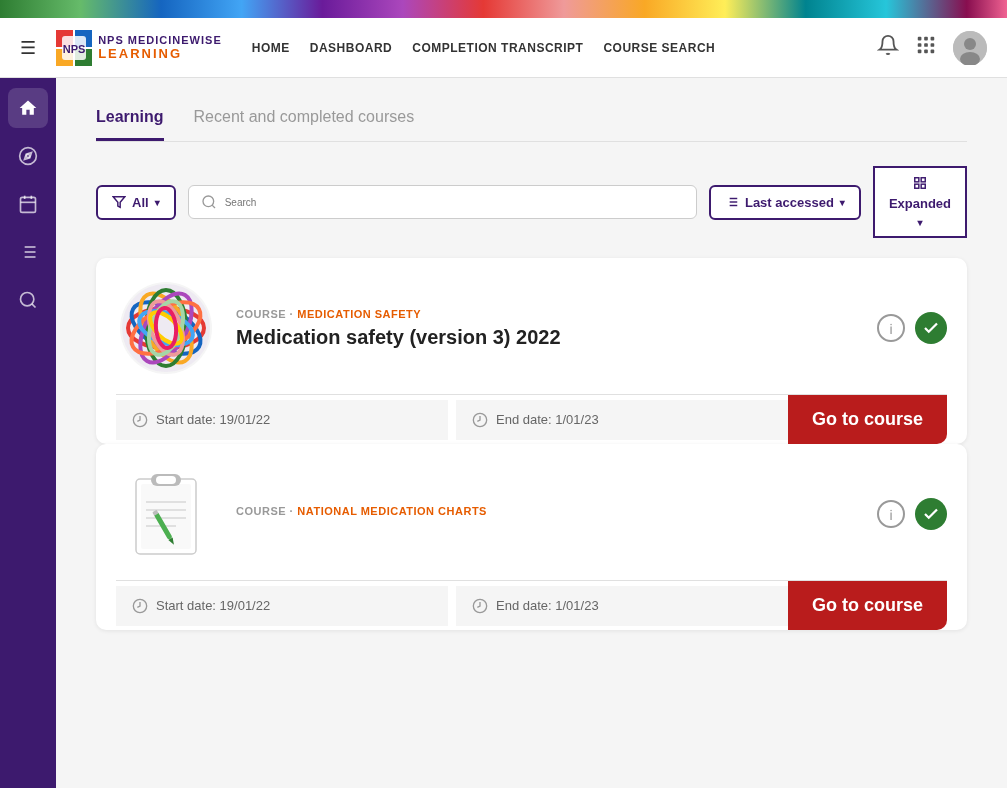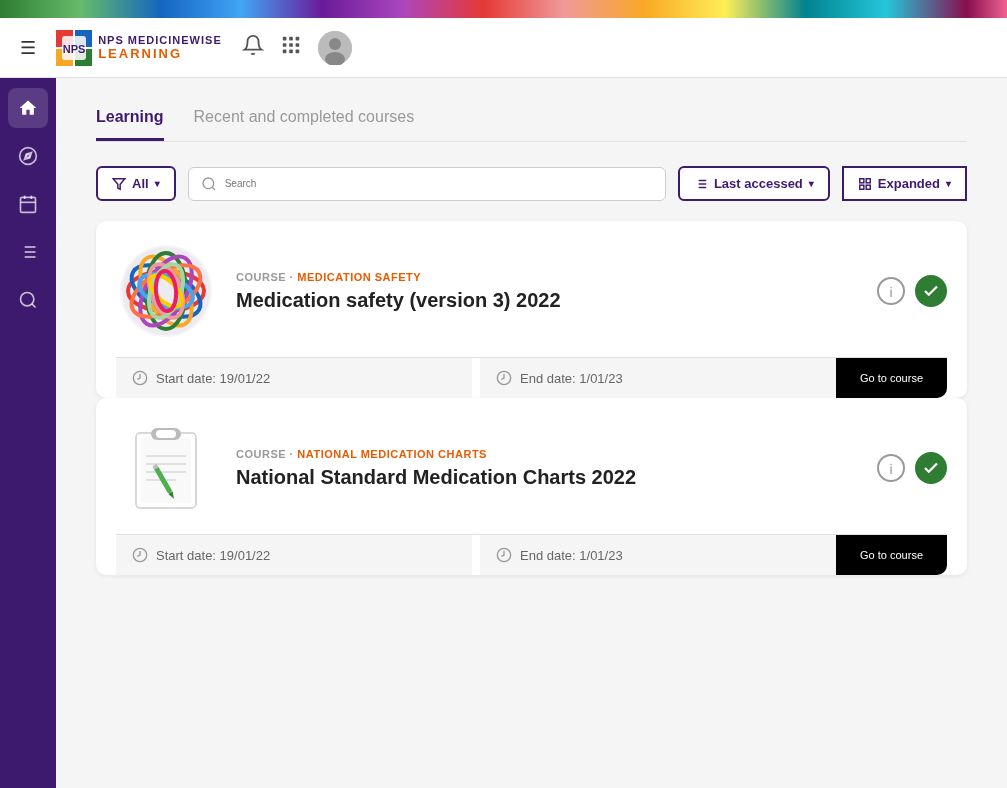--- a/index.html
+++ b/index.html
@@ -181,20 +181,21 @@
       align-items: center;
       gap: 6px;
       padding: 8px 14px;
       border: 2px solid #3d1a6e;
       border-radius: 0;
       background: #fff;
       color: #3d1a6e;
       font-size: 13px;
       font-weight: 600;
       cursor: pointer;
+      flex-direction: column;
     }
 
     
     .course-card {
       background: #fff;
       border-radius: 10px;
       padding: 20px 20px 0 20px;
       box-shadow: 0 1px 4px rgba(0,0,0,0.08);
     }
     .course-main {
@@ -268,24 +269,24 @@
       padding: 12px 16px;
       background: #f5f5f5;
       font-size: 13px;
       color: #666;
     }
     .date-box:first-child {
       margin-right: 8px;
     }
     .go-btn {
       padding: 14px 24px;
-      background: #000000;
+      background: #b91c1c;
       color: #fff;
-      font-size: 11px;
-      font-weight: 400;
+      font-size: 18px;
+      font-weight: 700;
       border: none;
       border-radius: 0 0 10px 0;
       cursor: pointer;
       white-space: nowrap;
     }
 
     
     .ball-svg { width: 100px; height: 100px; }
     
     .clipboard-svg { width: 100px; height: 100px; }
@@ -307,20 +308,26 @@
       <rect x="19" y="19" width="17" height="17" fill="#2e7d32"></rect>
       <rect x="6" y="6" width="24" height="24" rx="3" fill="white" opacity="0.85"></rect>
       <text x="18" y="23" font-size="11" text-anchor="middle" fill="#3d1a6e" font-weight="bold" font-family="Arial">NPS</text>
     </svg>
     <div>
       <div style="font-size:11px; color:#3d1a6e; font-weight:800; letter-spacing:1px;">NPS <span style="color:#3d1a6e;">MEDICINEWISE</span></div>
       <div style="font-size:13px; color:#e65c00; font-weight:800; letter-spacing:2px;">LEARNING</div>
     </div>
   </div>
 
+  <nav class="header-nav">
+    <a>HOME</a>
+    <a>DASHBOARD</a>
+    <a>COMPLETION TRANSCRIPT</a>
+    <a>COURSE SEARCH</a>
+  </nav>
 
   <div class="header-icons">
     <span class="header-icon">
       <svg width="22" height="22" viewBox="0 0 24 24" fill="none" stroke="#555" stroke-width="2">
         <path d="M18 8a6 6 0 10-12 0c0 7-3 9-3 9h18s-3-2-3-9"></path>
         <path d="M13.73 21a2 2 0 01-3.46 0"></path>
       </svg>
     </span>
     <span class="header-icon">
       <svg width="22" height="22" viewBox="0 0 24 24" fill="#555">
@@ -512,21 +519,20 @@
             <rect x="44" y="45" width="5" height="30" rx="2" fill="#4caf50"></rect>
             <polygon points="44,75 49,75 46.5,82" fill="#2e7d32"></polygon>
             <rect x="44" y="43" width="5" height="4" rx="1" fill="#bdbdbd"></rect>
           </g>
         </svg>
 
         <div class="course-info">
           <div class="course-category">
             <span class="cat-label">COURSE · </span><span class="cat-name">NATIONAL MEDICATION CHARTS</span>
           </div>
-          <div class="course-title">National Standard Medication Charts 2022</div>
         </div>
 
         <div class="course-actions">
           <div class="info-icon">ℹ</div>
           <div class="check-icon">
             <svg width="18" height="18" viewBox="0 0 24 24" fill="none" stroke="white" stroke-width="3">
               <polyline points="20 6 9 17 4 12"></polyline>
             </svg>
           </div>
         </div>

